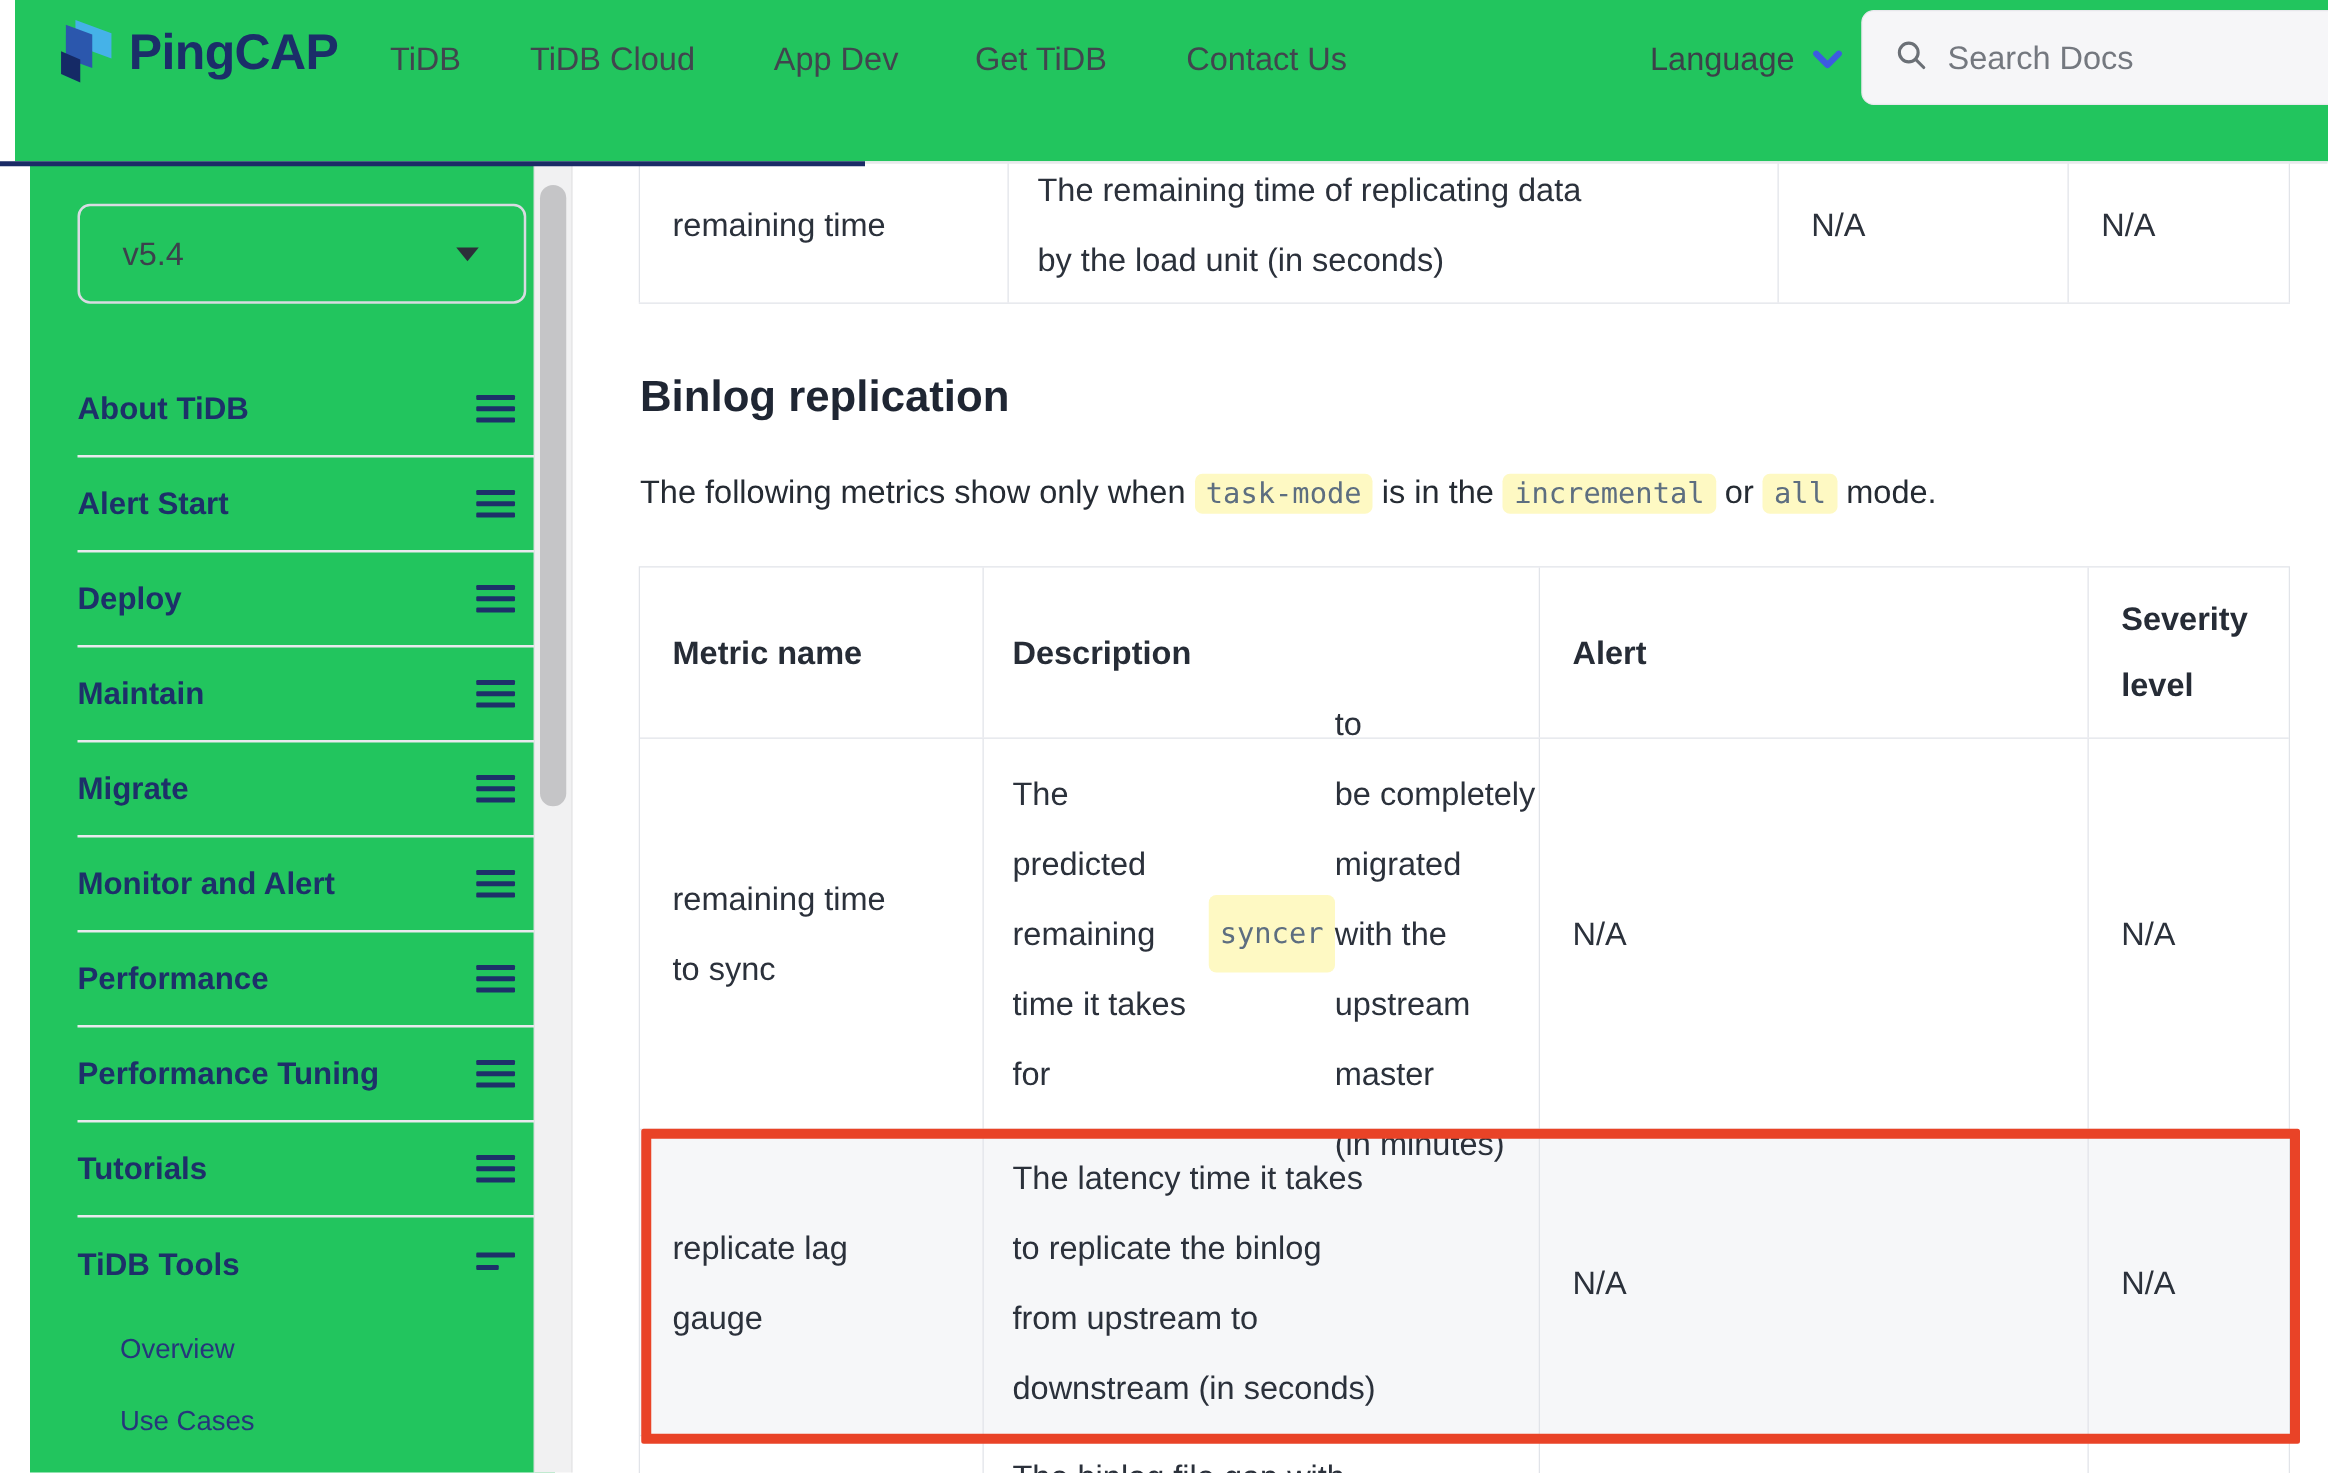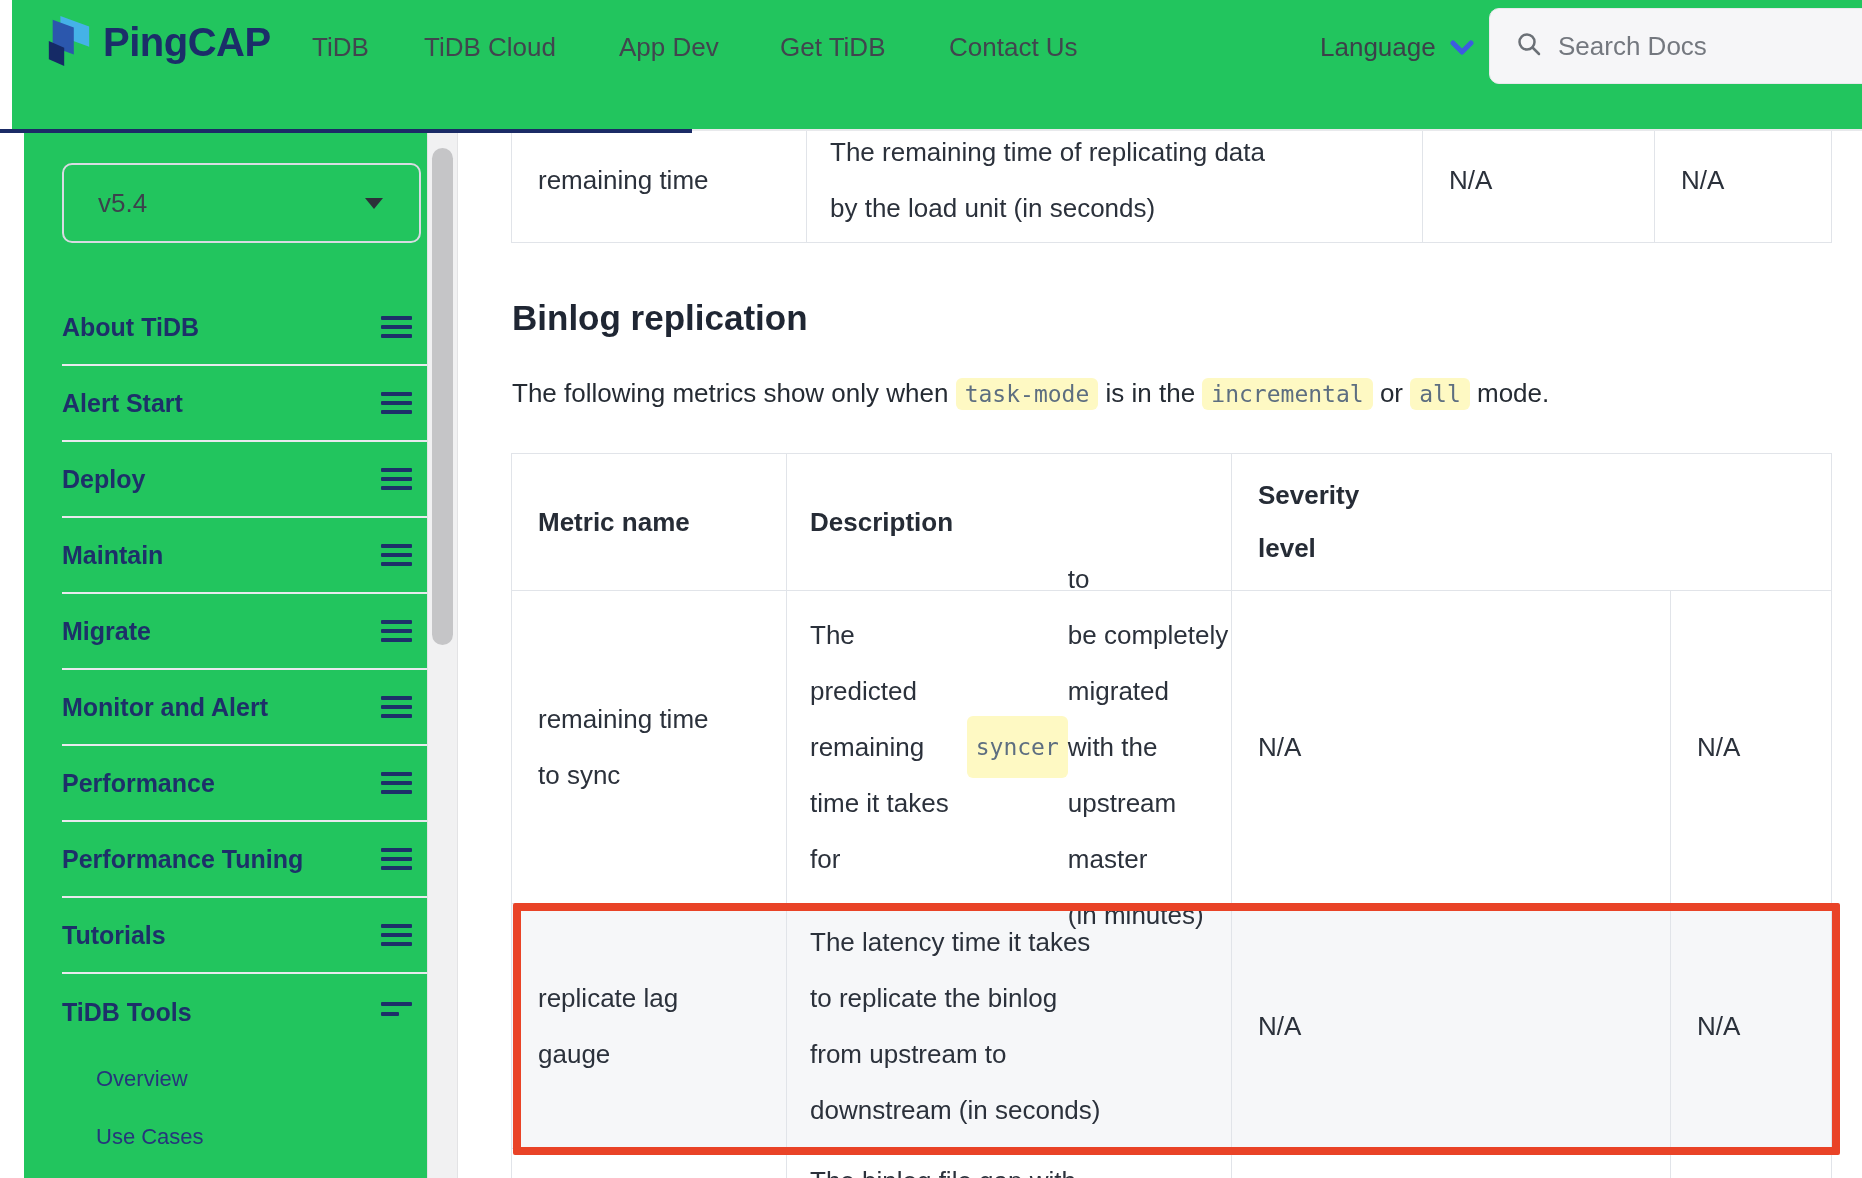--- a/index.html
+++ b/index.html
@@ -234,20 +234,21 @@
   </div>
 
   <h2 class="page-h2">Binlog replication</h2>
 
   <p class="intro"><span>The following metrics show only when </span><span class="code-chip">task-mode</span><span> is in the </span><span class="code-chip">incremental</span><span> or </span><span class="code-chip">all</span><span> mode.</span></p>
 
   <div class="tbl">
     <div class="tr hdr">
       <div class="td c1">Metric name</div>
       <div class="td c2">Description</div>
+      <div class="td c3">Alert</div>
       <div class="td c4">Severity
 level</div>
     </div>
     <div class="tr r1">
       <div class="td c1">remaining time
 to sync</div>
       <div class="td c2"><span>The predicted remaining
 time it takes for </span><span class="code-chip">syncer</span><span> to
 be completely migrated
 with the upstream master

